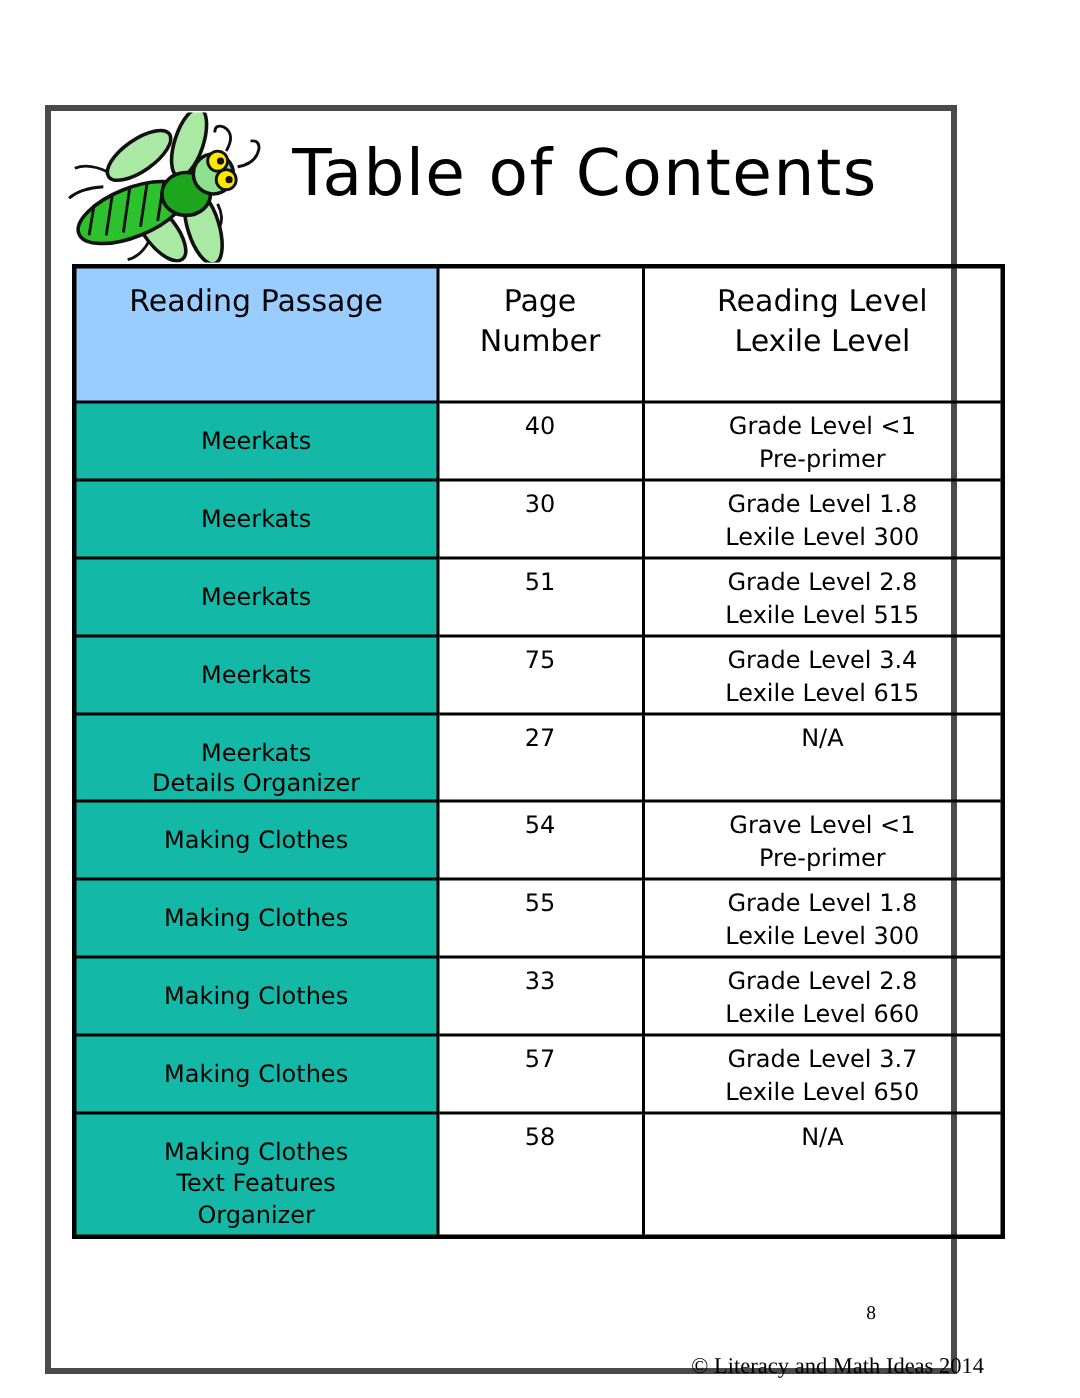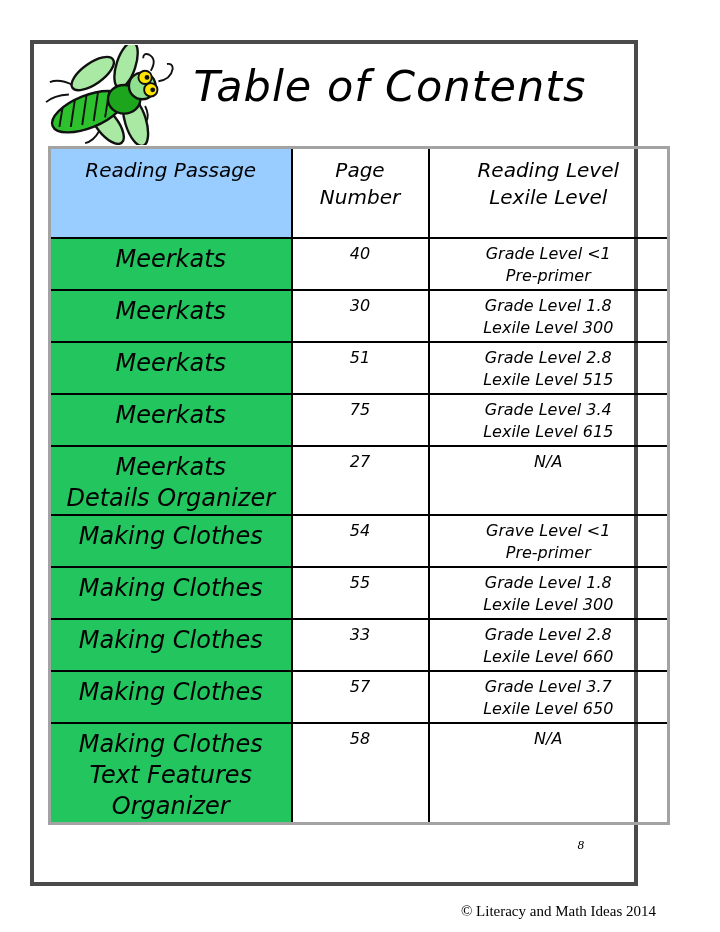--- a/index.html
+++ b/index.html
@@ -1,45 +1,45 @@
 <!DOCTYPE html>
 <html><head>
 <meta charset="utf-8">
 <style>
   * { margin:0; padding:0; box-sizing:border-box; }
   html,body { width:720px; height:932px; background:#ffffff; font-family:"DejaVu Sans", sans-serif; color:#000; }
   body { position:relative; overflow:hidden; }
 
   .page-box {
-    position:absolute; left:30px; top:40px; width:608px; height:846px;
-    border:4px solid #4a4a4a; background:#fff;font-style:italic;
+    position:absolute; left:30px; top:70px; width:608px; height:846px;
+    border:4px solid #4a4a4a; background:#fff;
   }
 
   .bug { position:absolute; left:3px; top:1px; width:140px; height:100px; }
 
   .title {
     position:absolute; left:150px; top:12px; width:412px; height:60px;
     text-align:center; font-size:43px; line-height:60px; font-weight:normal;
     letter-spacing:1px; white-space:nowrap;
   }
 
   table.toc {
     position:absolute; left:14px; top:102px; width:619px;
-    border-collapse:collapse; border:3px solid #a3a3a3; table-layout:fixed;
+    border-collapse:collapse; border:3px solid #000000; table-layout:fixed;
   }
   table.toc th, table.toc td {
     border:2px solid #000; vertical-align:top; text-align:center;
     white-space:pre-line; font-weight:normal;
   }
   .col-passage { width:242px; }
   .col-page    { width:137px; }
   .col-level   { width:240px; }
 
   tr.header-row th { height:90px; padding-top:8px; font-size:20px; line-height:1.35; }
-  td.passage-cell { font-size:24px; line-height:1.3; padding-top:5px; background:#22c55e; }
+  td.passage-cell { font-size:16px; line-height:1.3; padding-top:15px; background:#14b8a6; }
   td.page-cell    { font-size:16px; line-height:1.3; padding-top:5px; }
   td.level-cell   { font-size:16px; line-height:1.4; padding-top:4px; }
   tr.row-std  td { height:52px; }
   tr.row-two  td { height:54px; }
   tr.row-tall td { height:82px; }
   th.blue { background:#99CCFF; }
 
   .page-number {
     position:absolute; top:793px; right:50px;
     font-family:"Liberation Serif", serif; font-size:13px;

